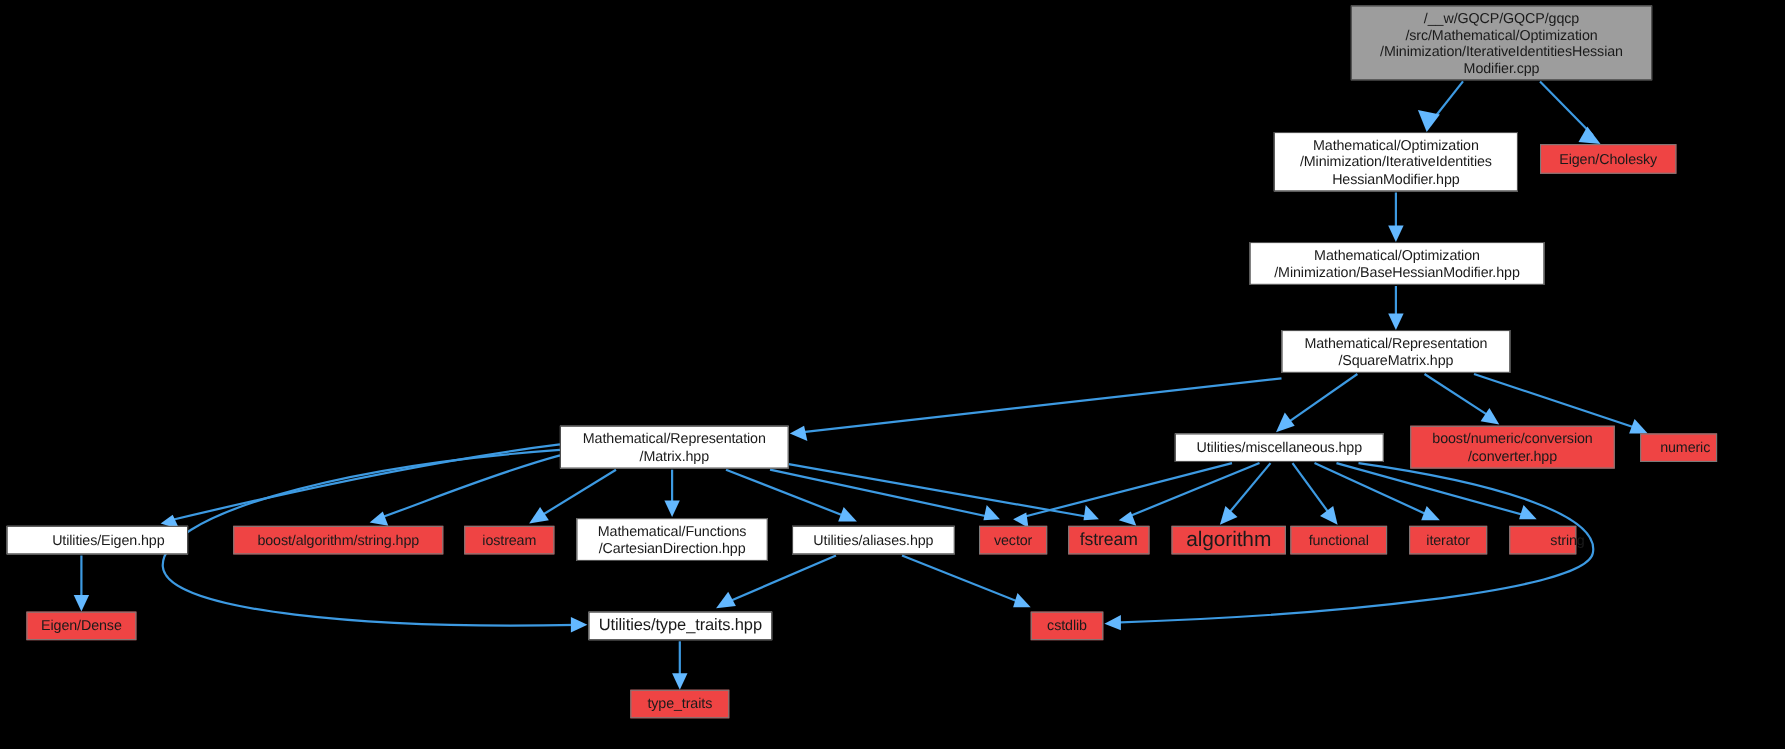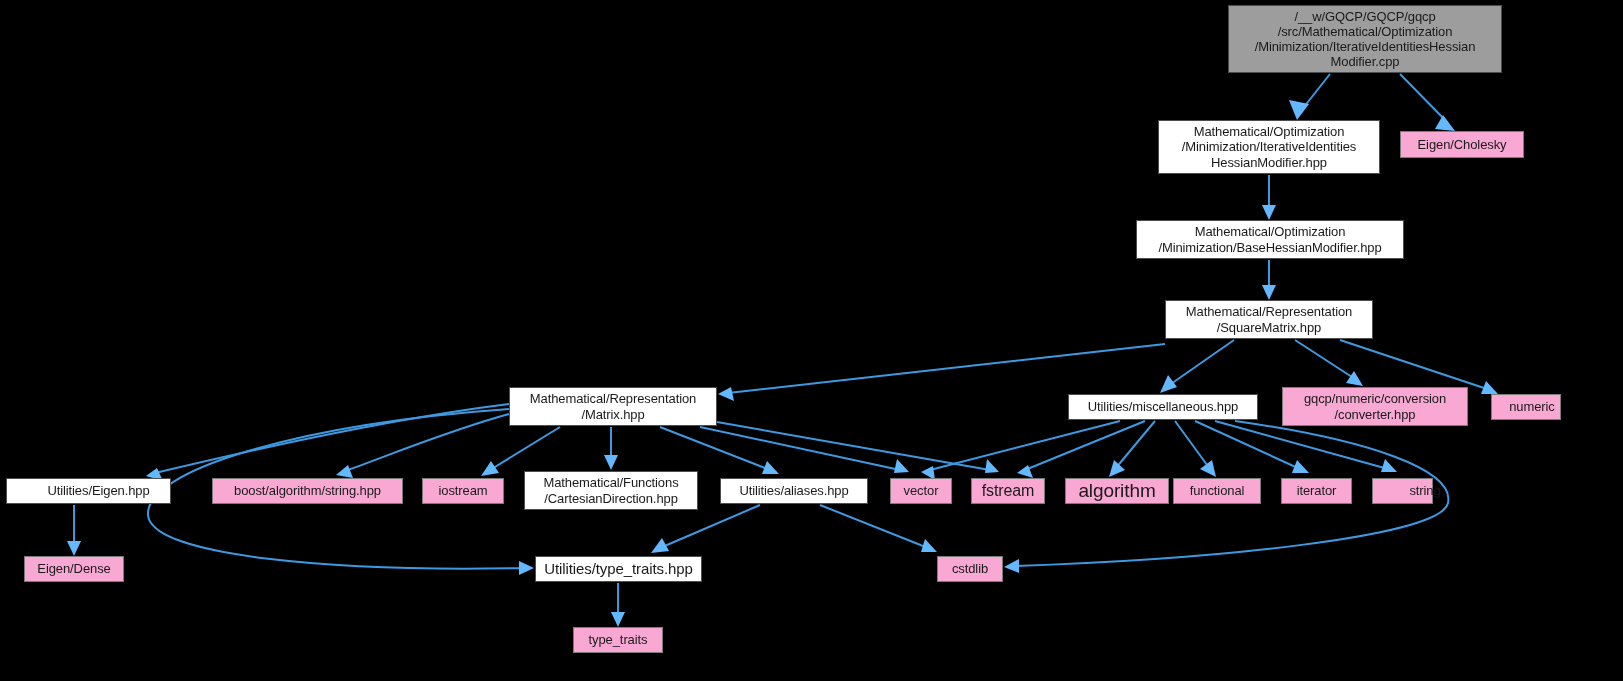--- a/index.html
+++ b/index.html
@@ -45,21 +45,21 @@
   }
   .node-root {
     background: #9d9d9d;
     border: 1px solid #4d4d4d;
   }
   .node-header {
     background: #ffffff;
     border: 1px solid #4d4d4d;
   }
   .node-system {
-    background: #f9a8d4;
+    background: #ef4444;
     border: 1px solid #7a7a7a;
   }
 </style>
 </head>
 <body>
 
 <div id="graph-root">
   <svg class="graph-canvas" viewBox="0 0 1623 681" preserveAspectRatio="none" id="edges-svg">
       <g>
         <path class="edge-path" d="M 1330 74 L 1300 112" stroke="#3d9ae2"></path>
@@ -179,21 +179,21 @@
 /Minimization/IterativeIdentities
 HessianModifier.hpp</div>
       <div class="node-box node-system" style="left: 1400px; top: 131px; width: 124px; height: 27px; font-size: 13px;">Eigen/Cholesky</div>
       <div class="node-box node-header" style="left: 1136px; top: 220px; width: 268px; height: 39px; font-size: 13px;">Mathematical/Optimization
 /Minimization/BaseHessianModifier.hpp</div>
       <div class="node-box node-header" style="left: 1165px; top: 300px; width: 208px; height: 39px; font-size: 13px;">Mathematical/Representation
 /SquareMatrix.hpp</div>
       <div class="node-box node-header" style="left: 509px; top: 387px; width: 208px; height: 39px; font-size: 13px;">Mathematical/Representation
 /Matrix.hpp</div>
       <div class="node-box node-header" style="left: 1068px; top: 394px; width: 190px; height: 26px; font-size: 13px;">Utilities/miscellaneous.hpp</div>
-      <div class="node-box node-system" style="left: 1282px; top: 387px; width: 186px; height: 39px; font-size: 13px;">gqcp/numeric/conversion
+      <div class="node-box node-system" style="left: 1282px; top: 387px; width: 186px; height: 39px; font-size: 13px;">boost/numeric/conversion
 /converter.hpp</div>
       <div class="node-box node-system" style="left: 1491px; top: 394px; width: 70px; height: 26px; font-size: 13px; padding-left: 12px;">numeric</div>
       <div class="node-box node-header" style="left: 6px; top: 478px; width: 165px; height: 26px; font-size: 13px; padding-left: 20px;">Utilities/Eigen.hpp</div>
       <div class="node-box node-system" style="left: 212px; top: 478px; width: 191px; height: 26px; font-size: 13px;">boost/algorithm/string.hpp</div>
       <div class="node-box node-system" style="left: 422px; top: 478px; width: 82px; height: 26px; font-size: 13px;">iostream</div>
       <div class="node-box node-header" style="left: 524px; top: 471px; width: 174px; height: 39px; font-size: 13px;">Mathematical/Functions
 /CartesianDirection.hpp</div>
       <div class="node-box node-header" style="left: 720px; top: 478px; width: 148px; height: 26px; font-size: 13px;">Utilities/aliases.hpp</div>
       <div class="node-box node-system" style="left: 890px; top: 478px; width: 62px; height: 26px; font-size: 13px;">vector</div>
       <div class="node-box node-system" style="left: 971px; top: 478px; width: 74px; height: 26px; font-size: 16px;">fstream</div>

